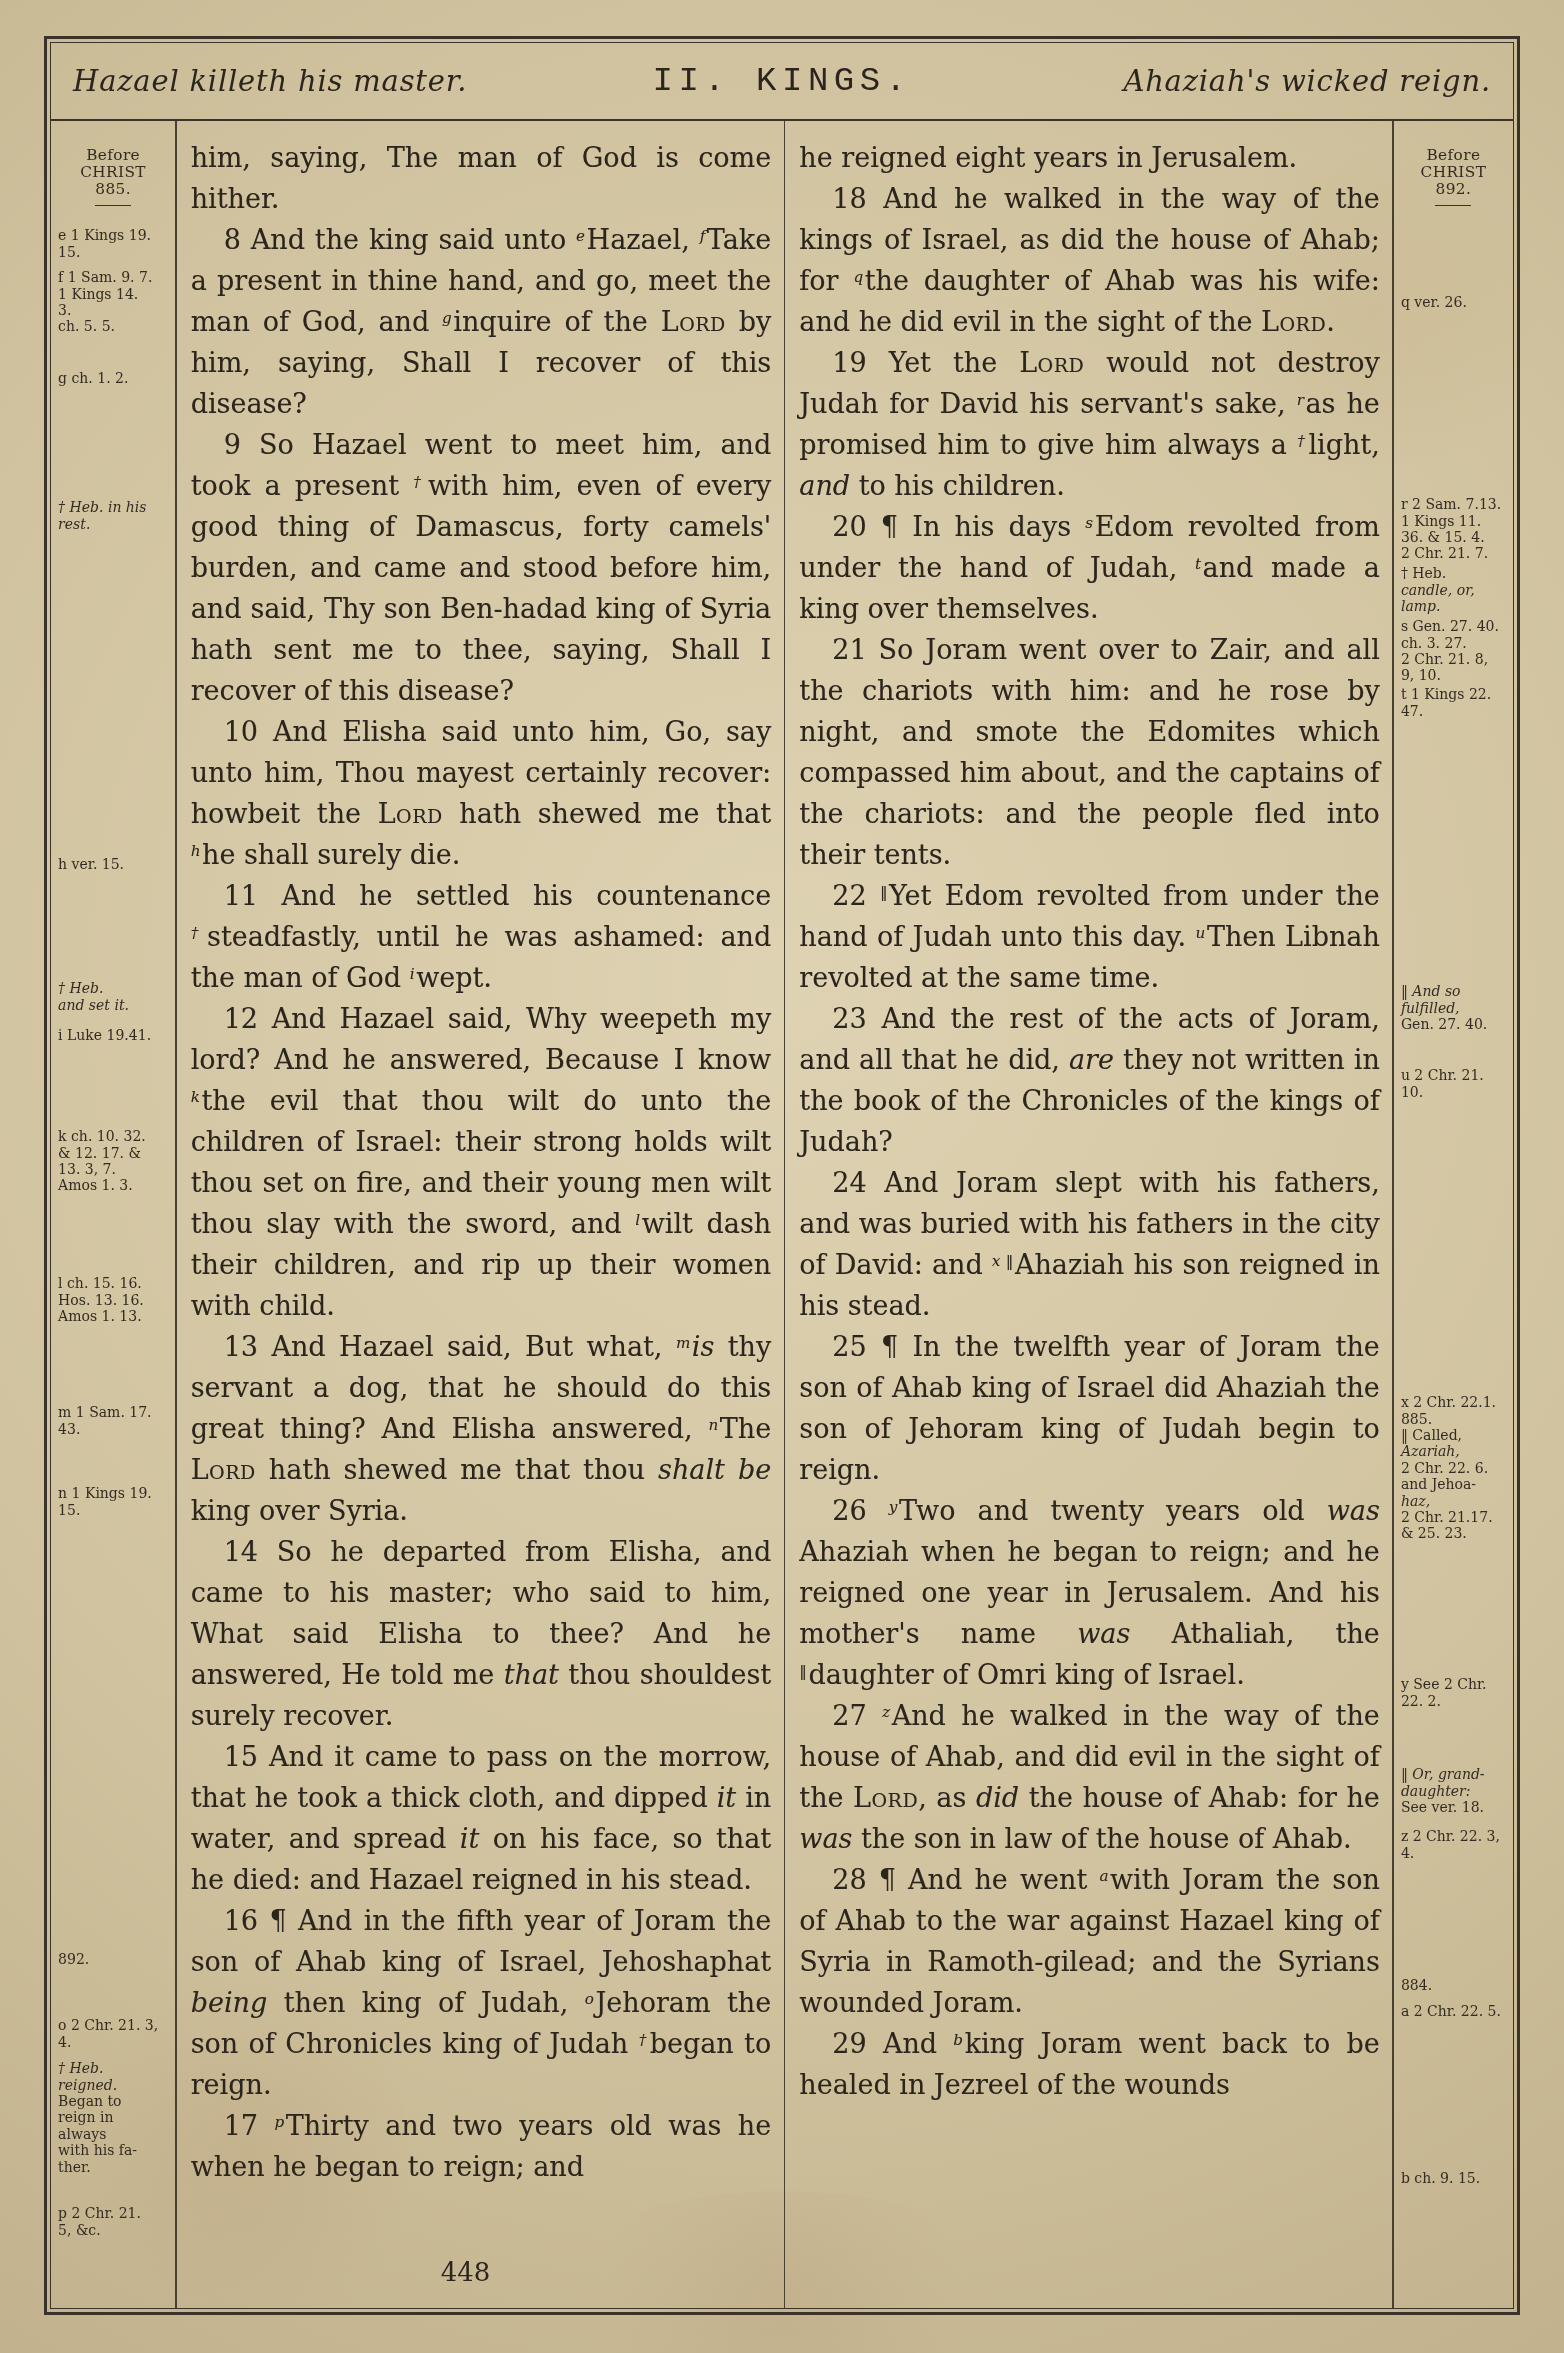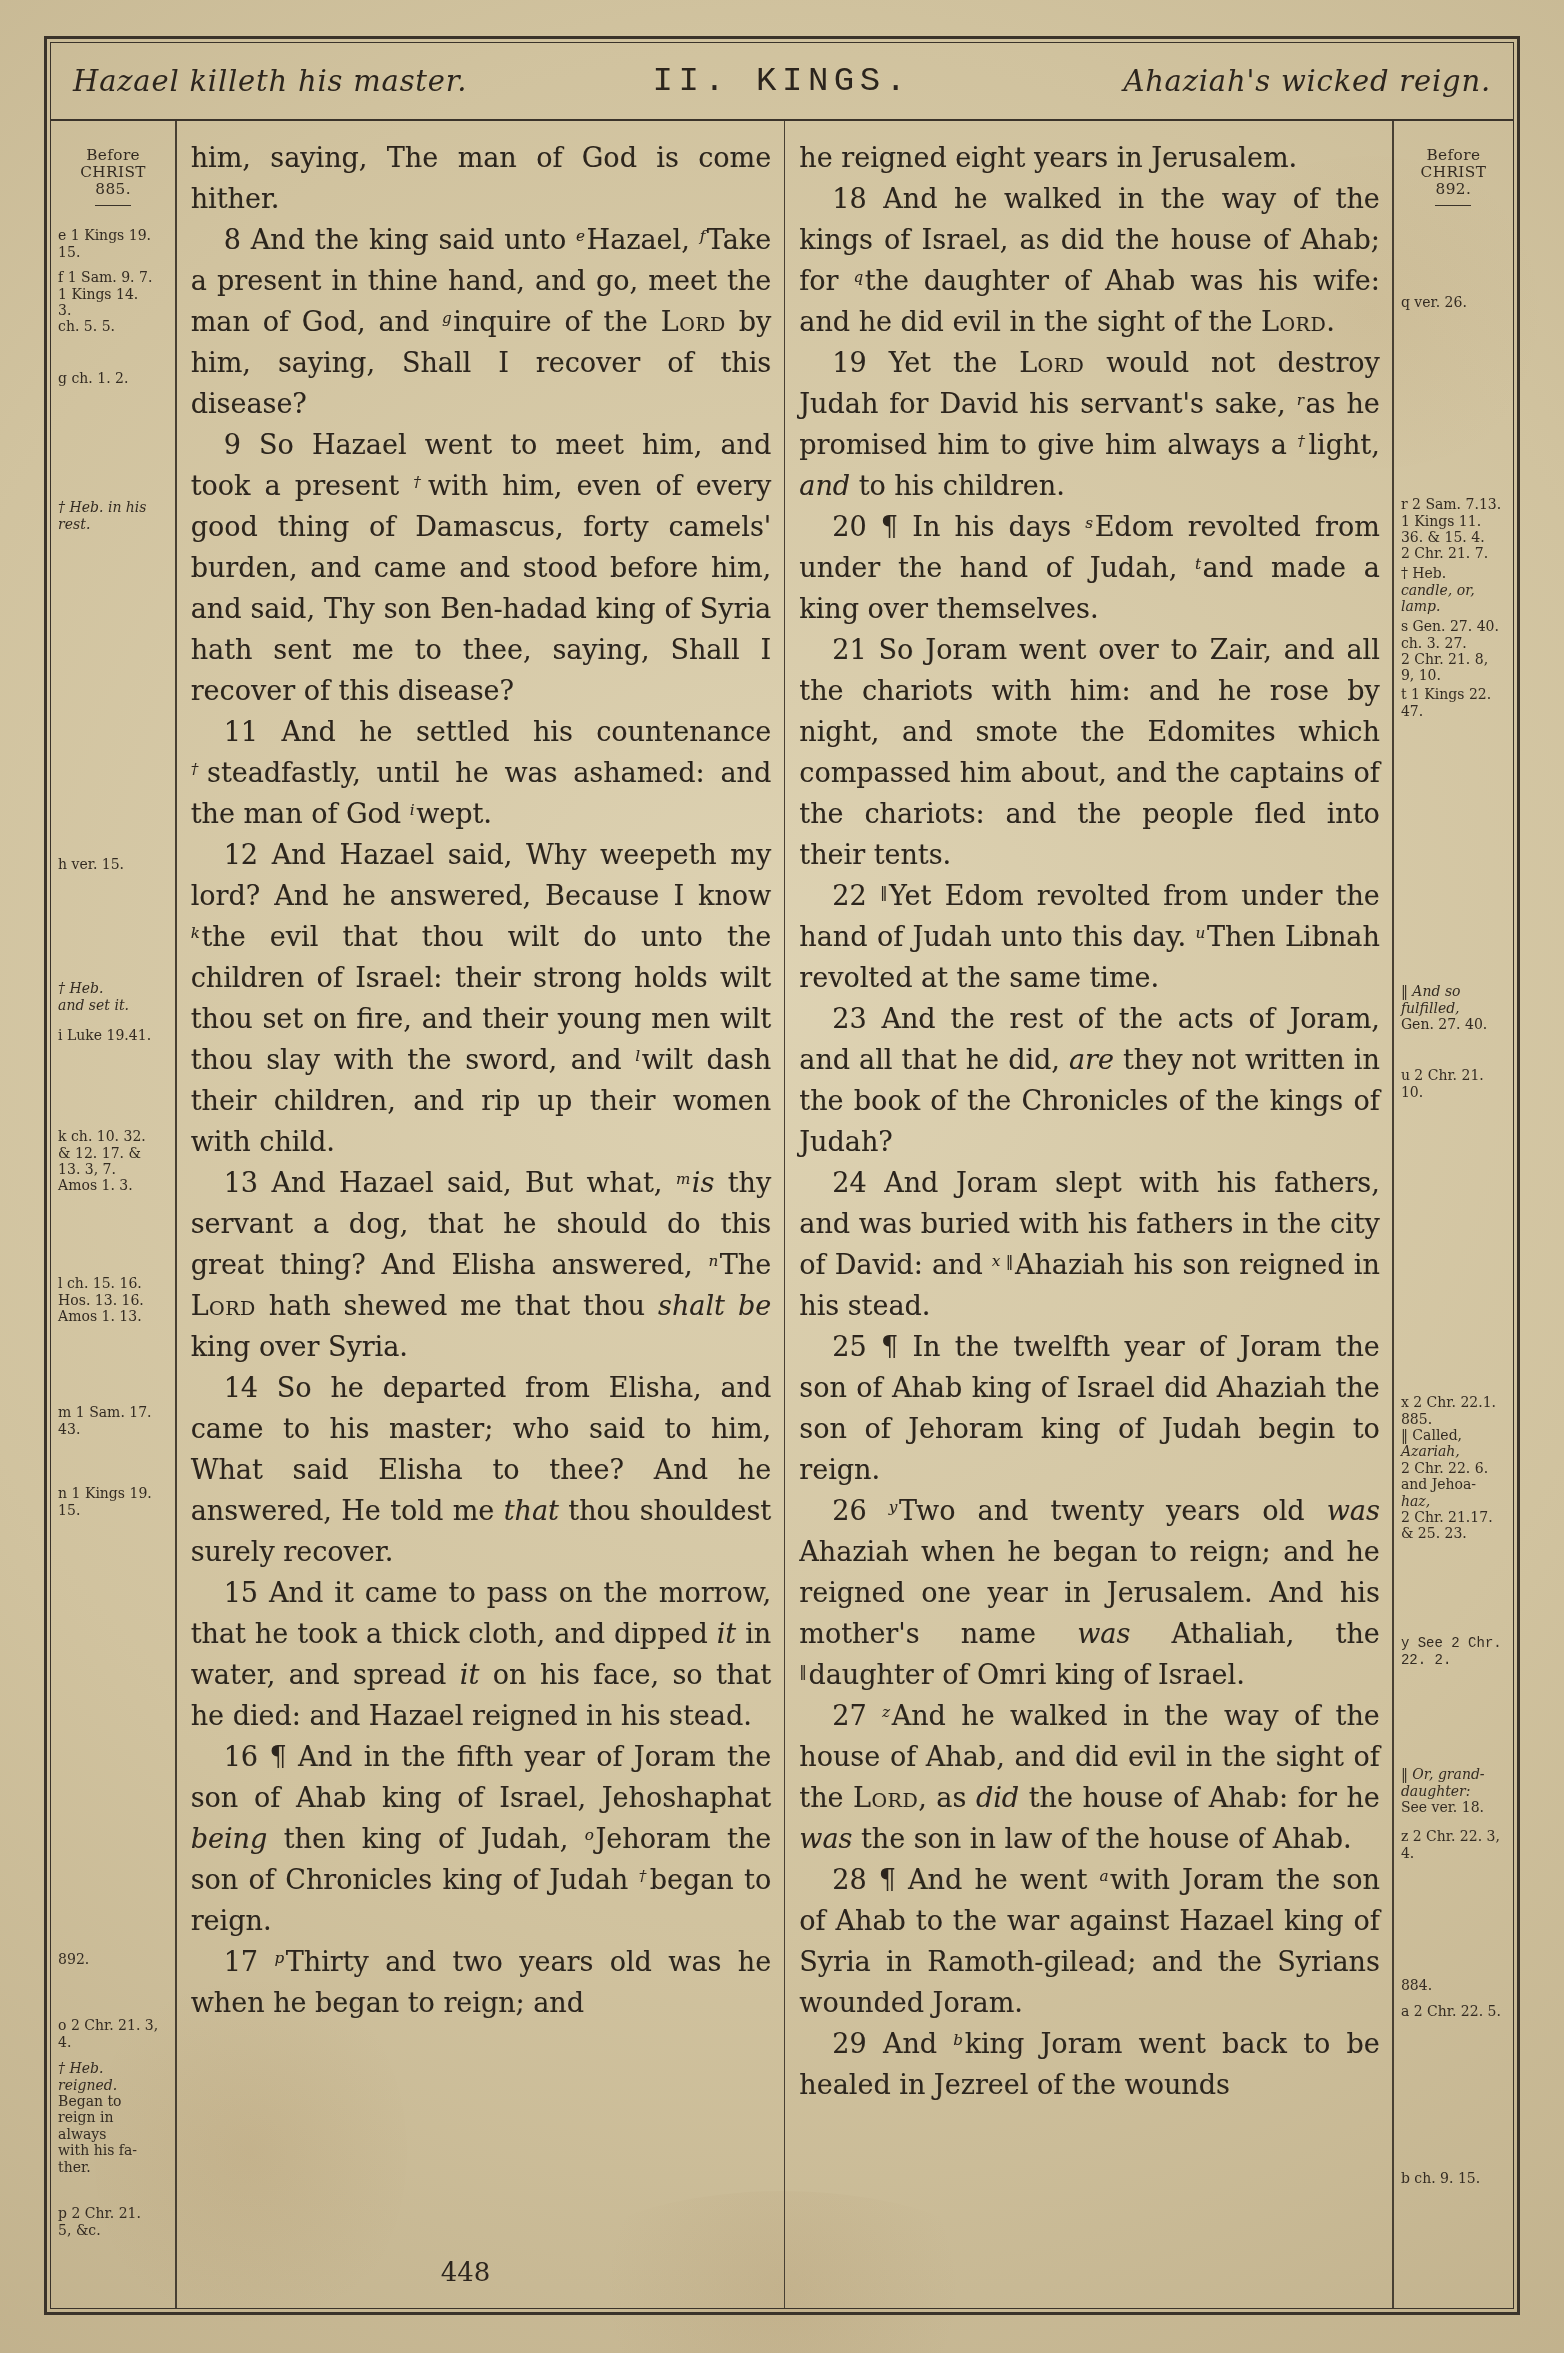--- a/index.html
+++ b/index.html
@@ -170,20 +170,21 @@
           <div class="note" style="top: 2078px;">
             <div class="note-line">p 2 Chr. 21.</div>
             <div class="note-line">5, &amp;c.</div>
           </div>
         </div>
       <div class="vline"></div>
       <div class="text-col">
           <p class="verse"><span>him, saying, The man of God is come hither.</span></p>
           <p class="verse indent"><span>8 And the king said unto </span><span class="ref">e</span><span>Hazael, </span><span class="ref">f</span><span>Take a present in thine hand, and go, meet the man of God, and </span><span class="ref">g</span><span>inquire of the </span><span class="sc">Lord</span><span> by him, saying, Shall I recover of this disease?</span></p>
           <p class="verse indent"><span>9 So Hazael went to meet him, and took a present </span><span class="ref">†</span><span>with him, even of every good thing of Damascus, forty camels' burden, and came and stood before him, and said, Thy son Ben-hadad king of Syria hath sent me to thee, saying, Shall I recover of this disease?</span></p>
+          <p class="verse indent"><span>10 And Elisha said unto him, Go, say unto him, Thou mayest certainly recover: howbeit the </span><span class="sc">Lord</span><span> hath shewed me that </span><span class="ref">h</span><span>he shall surely die.</span></p>
           <p class="verse indent"><span>11 And he settled his countenance </span><span class="ref">†</span><span>steadfastly, until he was ashamed: and the man of God </span><span class="ref">i</span><span>wept.</span></p>
           <p class="verse indent"><span>12 And Hazael said, Why weepeth my lord? And he answered, Because I know </span><span class="ref">k</span><span>the evil that thou wilt do unto the children of Israel: their strong holds wilt thou set on fire, and their young men wilt thou slay with the sword, and </span><span class="ref">l</span><span>wilt dash their children, and rip up their women with child.</span></p>
           <p class="verse indent"><span>13 And Hazael said, But what, </span><span class="ref">m</span><span class="it">is</span><span> thy servant a dog, that he should do this great thing? And Elisha answered, </span><span class="ref">n</span><span>The </span><span class="sc">Lord</span><span> hath shewed me that thou </span><span class="it">shalt be</span><span> king over Syria.</span></p>
           <p class="verse indent"><span>14 So he departed from Elisha, and came to his master; who said to him, What said Elisha to thee? And he answered, He told me </span><span class="it">that</span><span> thou shouldest surely recover.</span></p>
           <p class="verse indent"><span>15 And it came to pass on the morrow, that he took a thick cloth, and dipped </span><span class="it">it</span><span> in water, and spread </span><span class="it">it</span><span> on his face, so that he died: and Hazael reigned in his stead.</span></p>
           <p class="verse indent"><span>16 ¶ And in the fifth year of Joram the son of Ahab king of Israel, Jehoshaphat </span><span class="it">being</span><span> then king of Judah, </span><span class="ref">o</span><span>Jehoram the son of Chronicles king of Judah </span><span class="ref">†</span><span>began to reign.</span></p>
           <p class="verse indent"><span>17 </span><span class="ref">p</span><span>Thirty and two years old was he when he began to reign; and</span></p>
         </div>
       <div class="vline"></div>
       <div class="text-col">
@@ -246,21 +247,21 @@
             <div class="note-line">x 2 Chr. 22.1.</div>
             <div class="note-line">885.</div>
             <div class="note-line">‖ Called,</div>
             <div class="note-line it">Azariah,</div>
             <div class="note-line">2 Chr. 22. 6.</div>
             <div class="note-line">and Jehoa-</div>
             <div class="note-line it">haz,</div>
             <div class="note-line">2 Chr. 21.17.</div>
             <div class="note-line">&amp; 25. 23.</div>
           </div>
-          <div class="note" style="top: 1508px; font-family: Liberation Mono, monospace;">
+          <div class="note" style="top: 1549px;">
             <div class="note-line">y See 2 Chr.</div>
             <div class="note-line">22. 2.</div>
           </div>
           <div class="note" style="top: 1639px;">
             <div class="note-line it">‖ Or, grand-</div>
             <div class="note-line it">daughter:</div>
             <div class="note-line">See ver. 18.</div>
           </div>
           <div class="note" style="top: 1701px;">
             <div class="note-line">z 2 Chr. 22. 3,</div>

